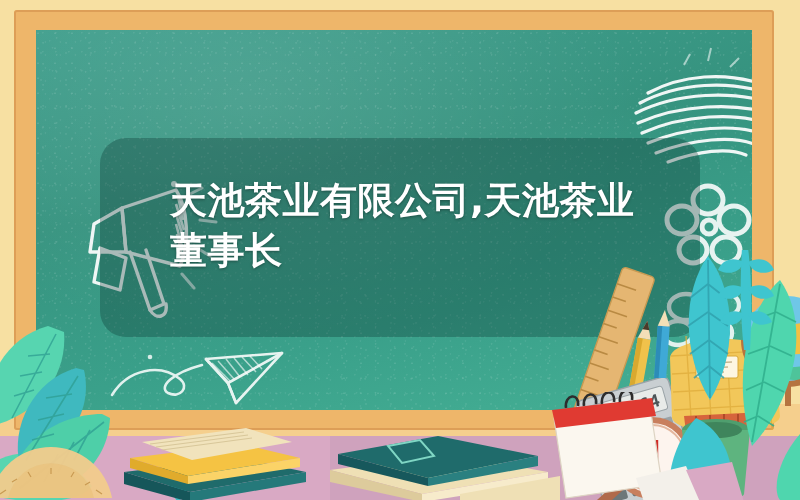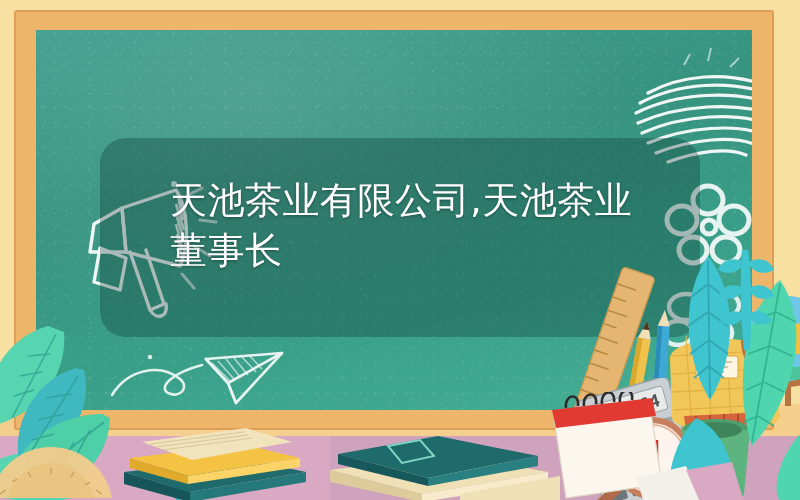--- a/index.html
+++ b/index.html
@@ -40,21 +40,21 @@
 
   
   .chalk{position:absolute;pointer-events:none;}
 
   
   .panel{position:absolute;left:100px;top:138px;width:600px;height:199px;
      background:rgba(8,46,44,.30);border-radius:26px;}
 
   
   .headline{position:absolute;left:170px;top:176px;width:470px;
-     color:#ffffff;font-size:37px;line-height:50px;font-weight:normal;
+     color:#ffffff;font-size:37px;line-height:50px;font-weight:bold;
      letter-spacing:.5px;
      font-family:"DejaVu Sans","Liberation Sans",sans-serif;
      text-shadow:0 1px 3px rgba(0,0,0,.35);}
 
   
   .prop{position:absolute;}
 </style>
 </head>
 <body>
 

